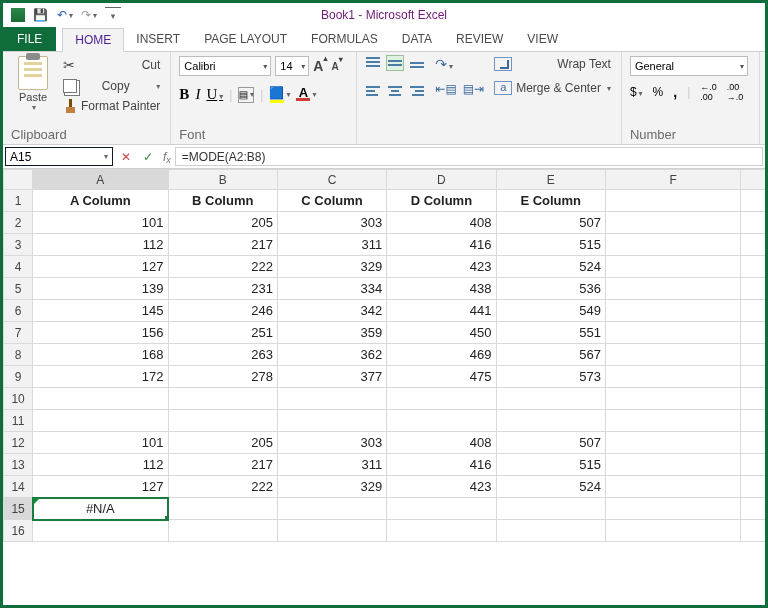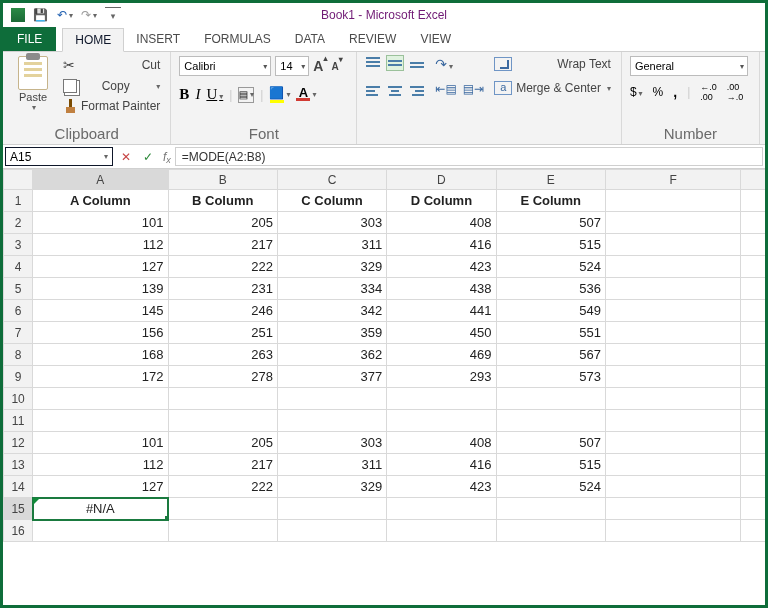--- a/index.html
+++ b/index.html
@@ -42,21 +42,21 @@
   }
   .tab {
     padding: 4px 12px;
     color: #4b4b4b;
     font-size: 12px;
     cursor: pointer;
     height: 24px;
     display:flex; align-items:center;
   }
   .tab.active {
-    color: #0f172a;
+    color: #4c1d95;
     border: 1px solid #d0d0d0;
     border-bottom: 1px solid #f3f3f3;
     background: #f3f3f3;
     position: relative;
     top: 1px;
   }
   .ribbon {
     background: #f3f3f3;
     border-top: 1px solid #d0d0d0;
     border-bottom: 1px solid #d0d0d0;
@@ -67,22 +67,22 @@
   .group {
     border-right: 1px solid #d9d9d9;
     padding: 4px 8px 2px 8px;
     display: flex;
     flex-direction: column;
     justify-content: space-between;
     position: relative;
   }
   .group-body { display:flex; align-items:flex-start; flex:1; }
   .group-label {
-    text-align: center;
-    font-size: 15px;
+    text-align: left;
+    font-size: 13px;
     color: #6a6a6a;
     padding-top: 2px;
     position: relative;
   }
   .btn-lite { display:flex; align-items:center; gap:4px; color:#444; padding:1px 2px; cursor:pointer;justify-content:space-between; }
   .drop { font-size:8px; color:#666; margin-left:2px; }
   .paste-block { display:flex; flex-direction:column; align-items:center; width:44px; margin-right:6px; }
   .paste-icon { width:30px; height:34px; background:#fff; border:1px solid #c6b48b; border-radius:2px; position:relative; margin-bottom:1px; }
   .paste-icon::before { content:""; position:absolute; top:-4px; left:7px; width:14px; height:7px; background:#8b8b8b; border-radius:2px;}
   .paste-icon::after { content:""; position:absolute; top:5px; left:5px; right:5px; height:3px; background:#e3d29c; box-shadow: 0 6px 0 #e3d29c, 0 12px 0 #e3d29c;}
@@ -184,20 +184,21 @@
   <span class="qat-icon" style="color:#1f5fb0;">↶<span class="drop">▾</span></span>
   <span class="qat-icon" style="color:#9a9a9a;">↷<span class="drop">▾</span></span>
   <span class="qat-icon" style="color:#666;border-top:1px solid #666;font-size:9px;">▾</span>
   <div class="title-center">Book1 - Microsoft Excel</div>
 </div>
 
 <div class="tabs">
   <div class="tab-file">FILE</div>
   <div class="tab active">HOME</div>
   <div class="tab">INSERT</div>
+  <div class="tab">PAGE LAYOUT</div>
   <div class="tab">FORMULAS</div>
   <div class="tab">DATA</div>
   <div class="tab">REVIEW</div>
   <div class="tab">VIEW</div>
 </div>
 
 <div class="ribbon">
 
   <div class="group" style="min-width:160px;">
     <div class="group-body">
@@ -457,21 +458,21 @@
           <td>469</td>
           <td>567</td>
           <td></td>
           <td></td>
         </tr>
         <tr>
           <th>9</th>
           <td>172</td>
           <td>278</td>
           <td>377</td>
-          <td>293</td>
+          <td>475</td>
           <td>573</td>
           <td></td>
           <td></td>
         </tr>
         <tr>
           <th>10</th>
           <td></td>
           <td></td>
           <td></td>
           <td></td>

